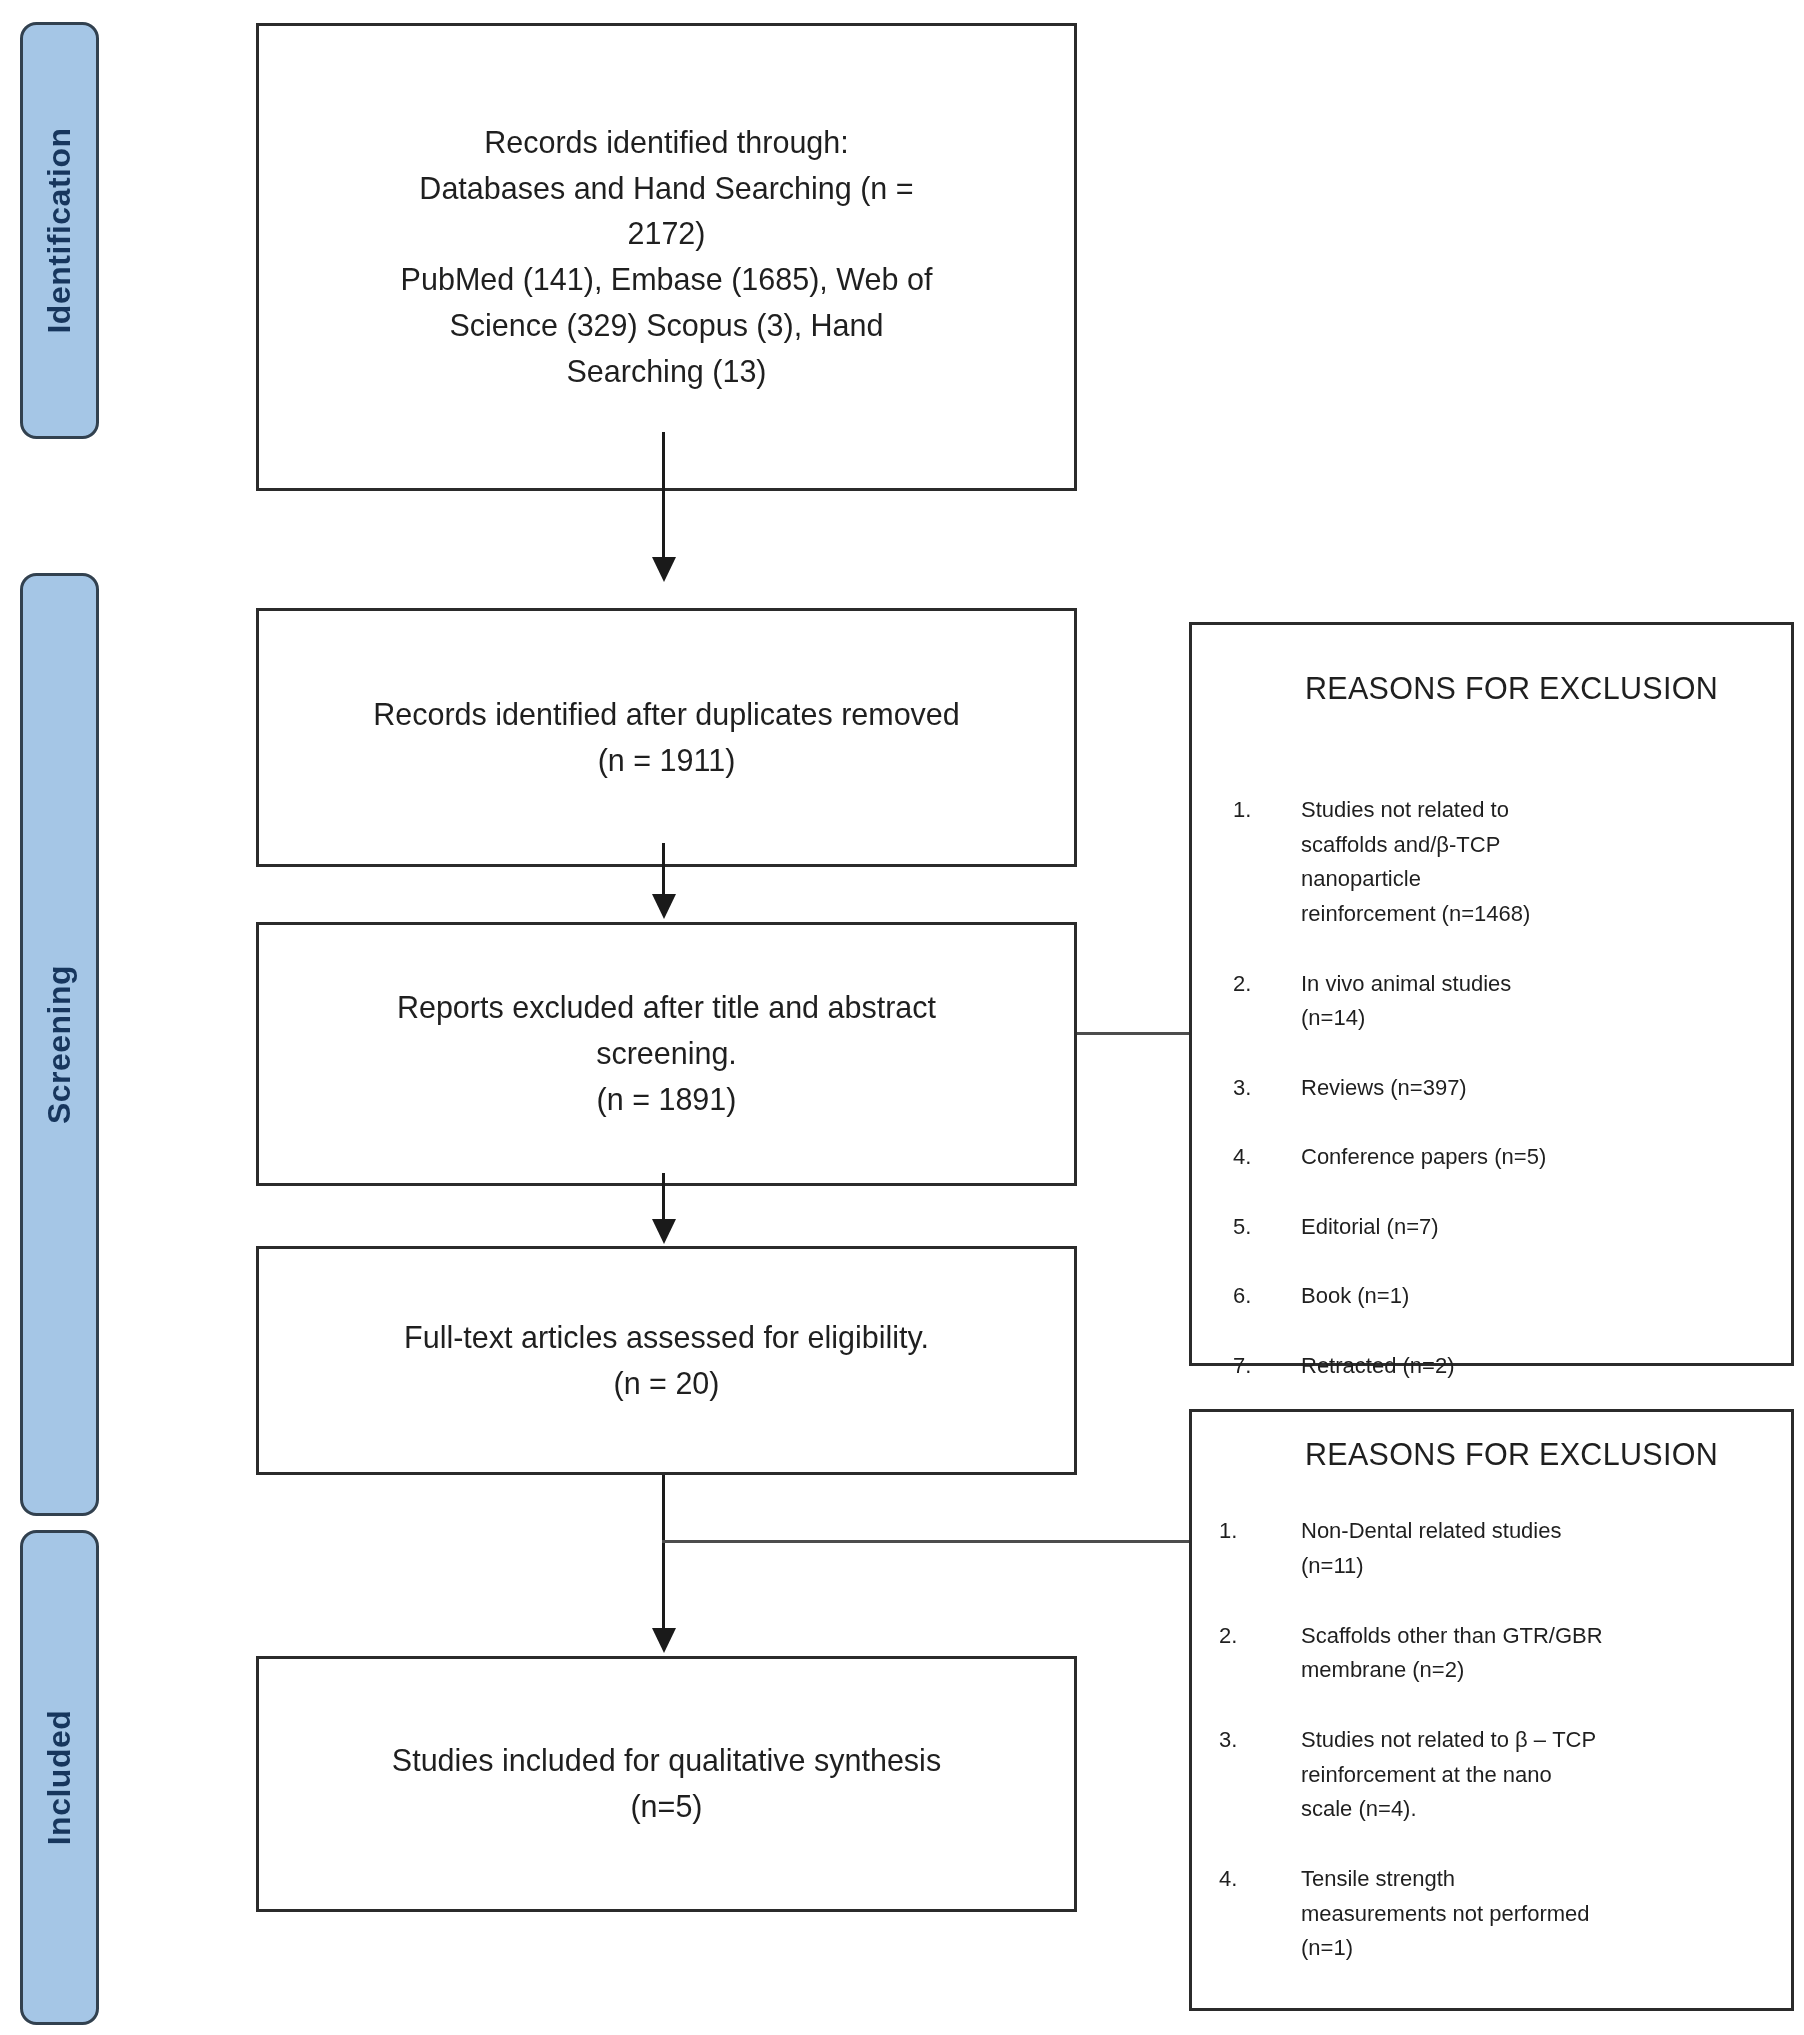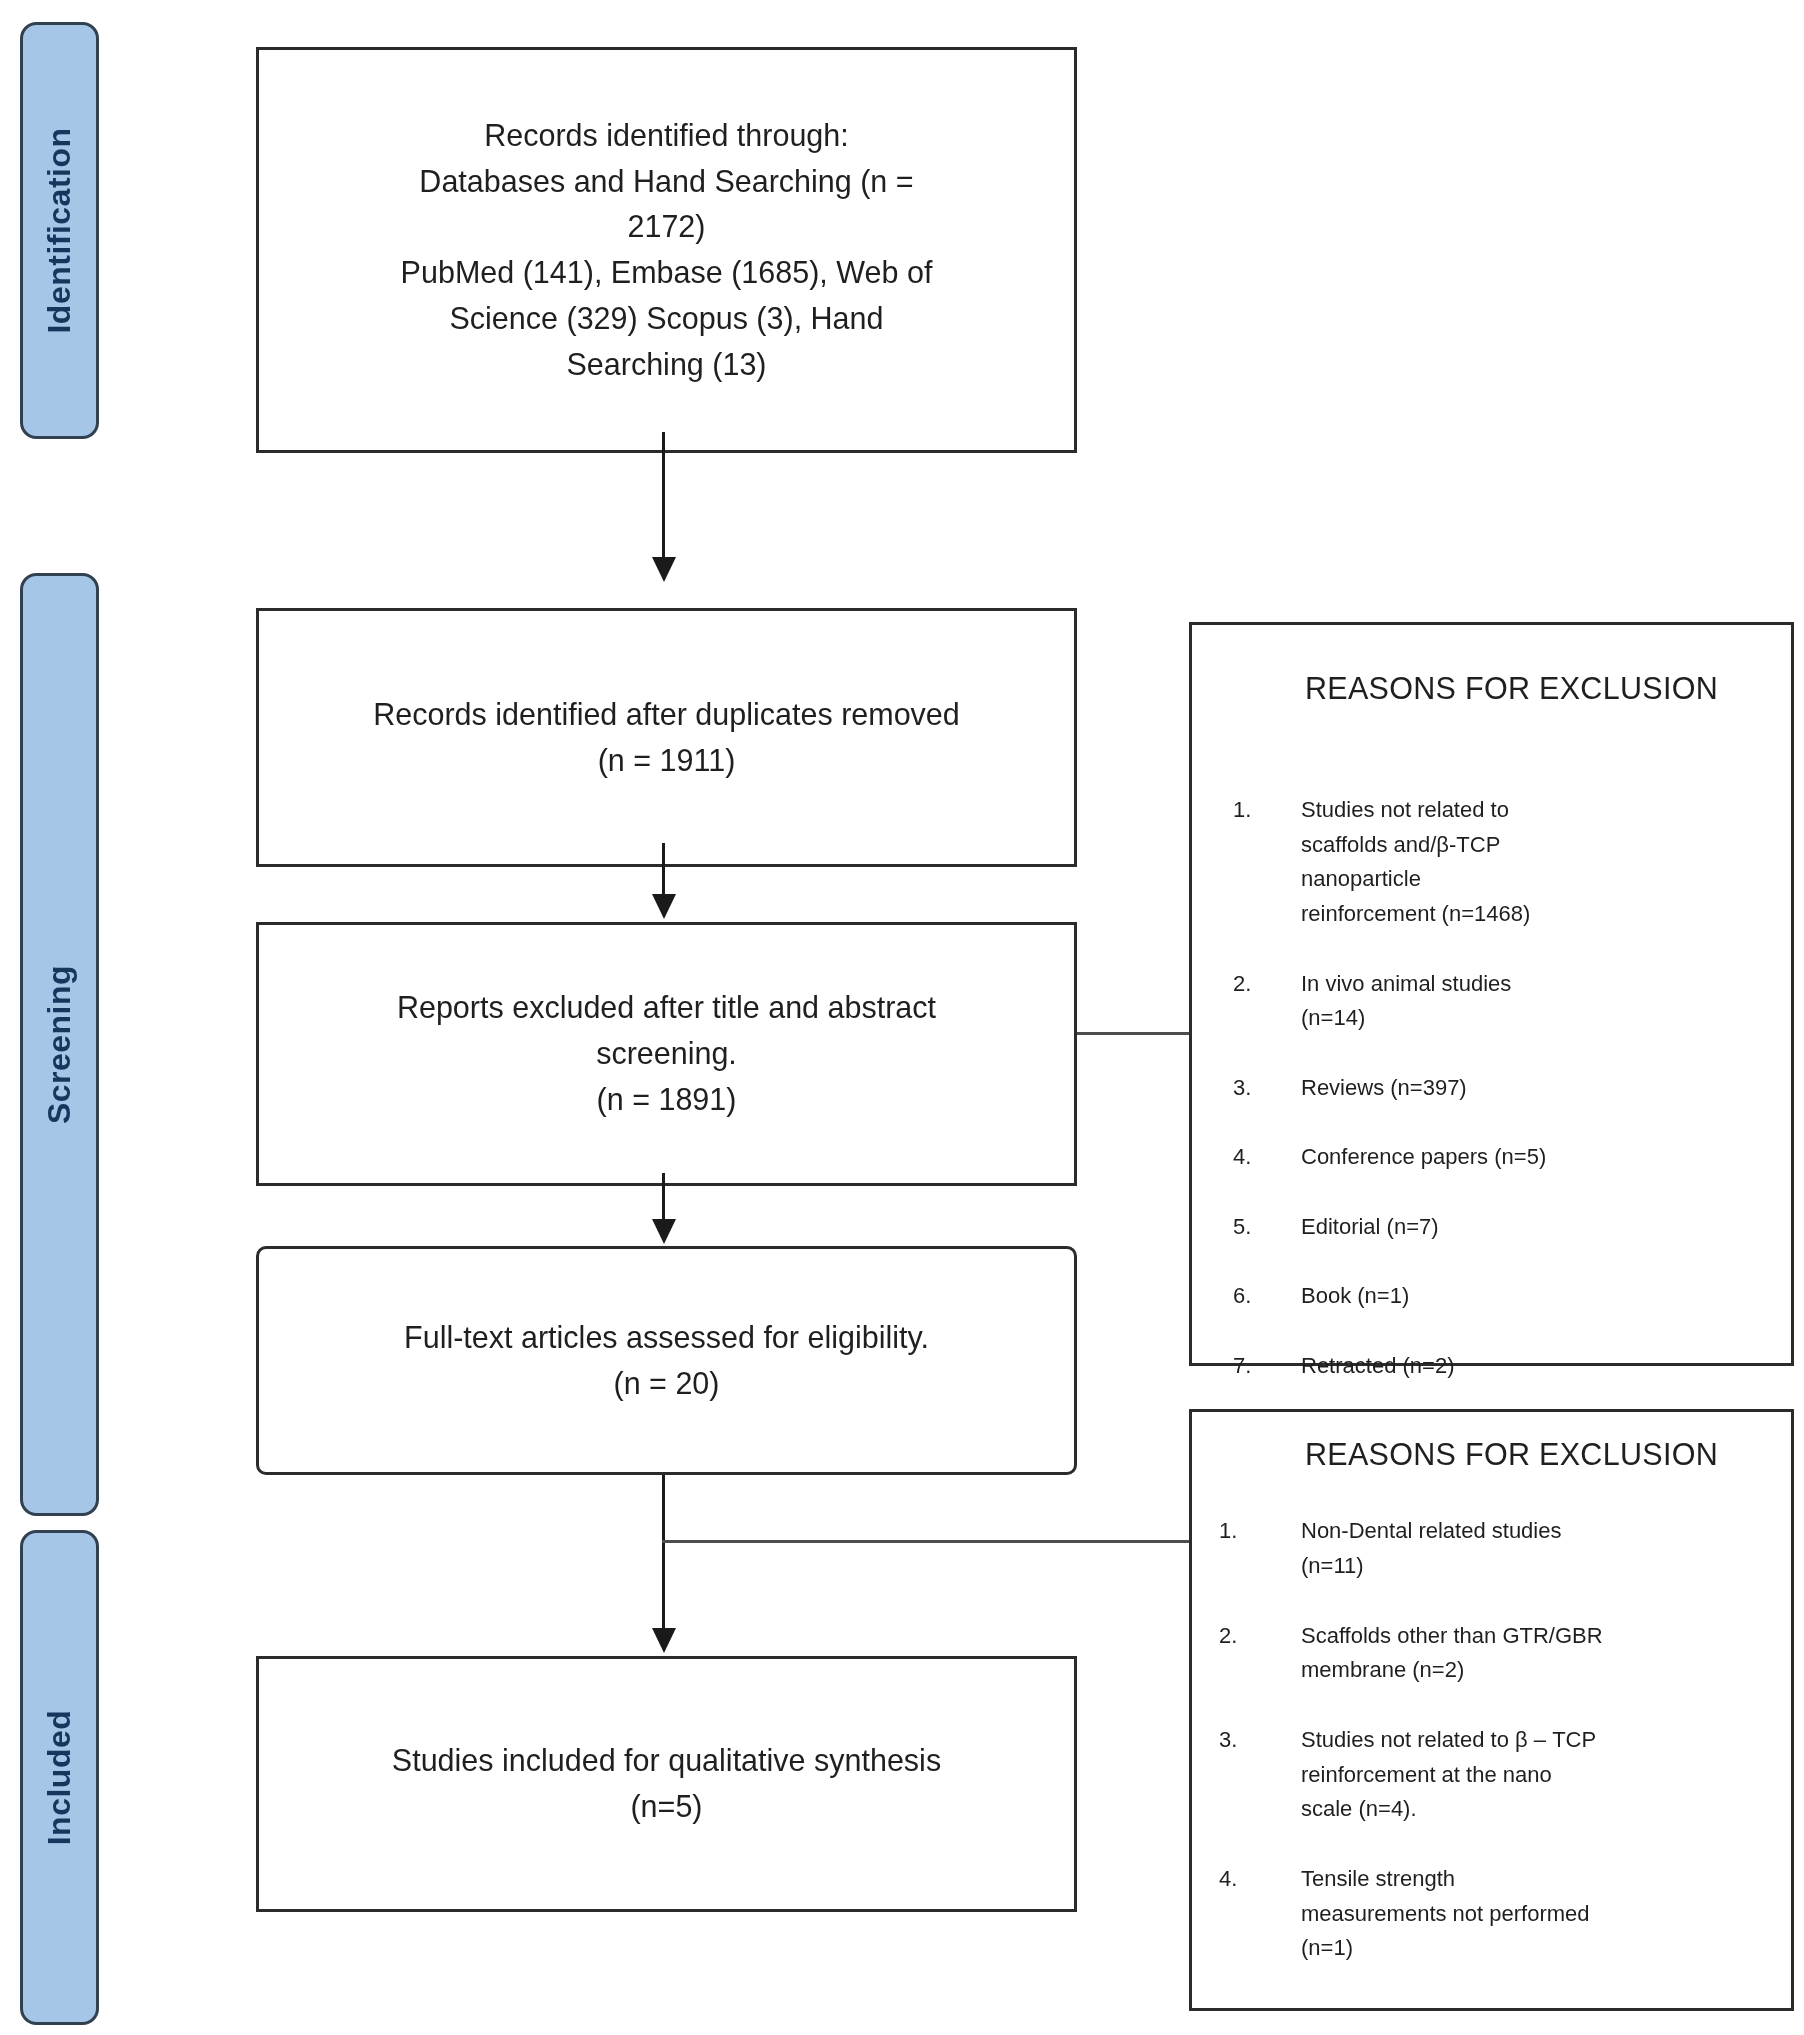--- a/index.html
+++ b/index.html
@@ -47,24 +47,24 @@
     box-sizing: border-box;
     display: flex;
     align-items: center;
     justify-content: center;
     text-align: center;
     font-size: 30.5px;
     line-height: 1.5;
     white-space: pre-line;
     padding: 0 16.4px;
   }
-  #flow-box-1 { top: 47px;   height: 406px; }
+  #flow-box-1 { top: 23px;   height: 468px; }
   #flow-box-2 { top: 608px; height: 259px; }
   #flow-box-3 { top: 922px; height: 264px; }
-  #flow-box-4 { top: 1246px; height: 229px; border-radius: 10px; }
+  #flow-box-4 { top: 1246px; height: 229px; }
   #flow-box-5 { top: 1656px; height: 256px; }
 
   
   .exclusion-box {
     position: absolute;
     left: 1189px;
     width: 605px;
     background: #ffffff;
     box-sizing: border-box;
     border: 3.8px solid #2b2b2b;

